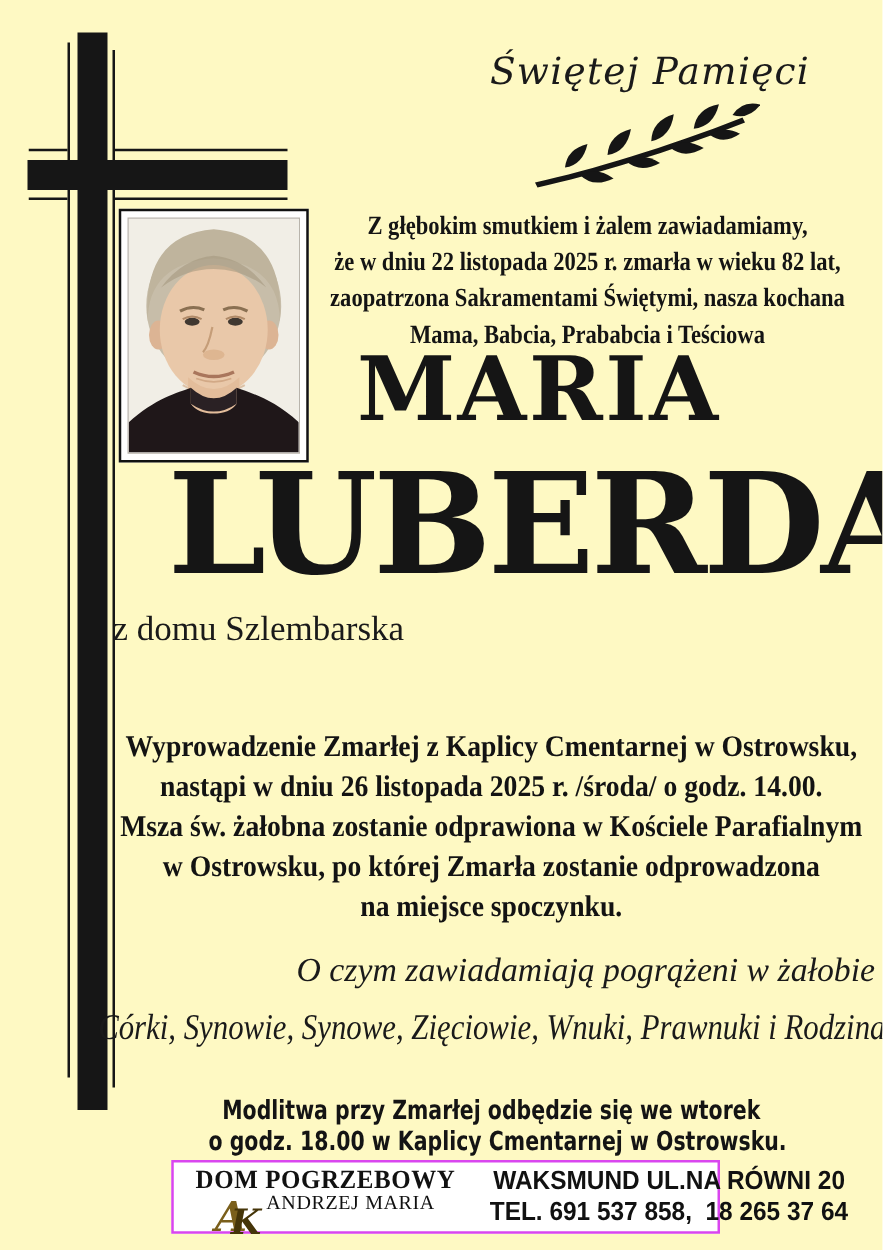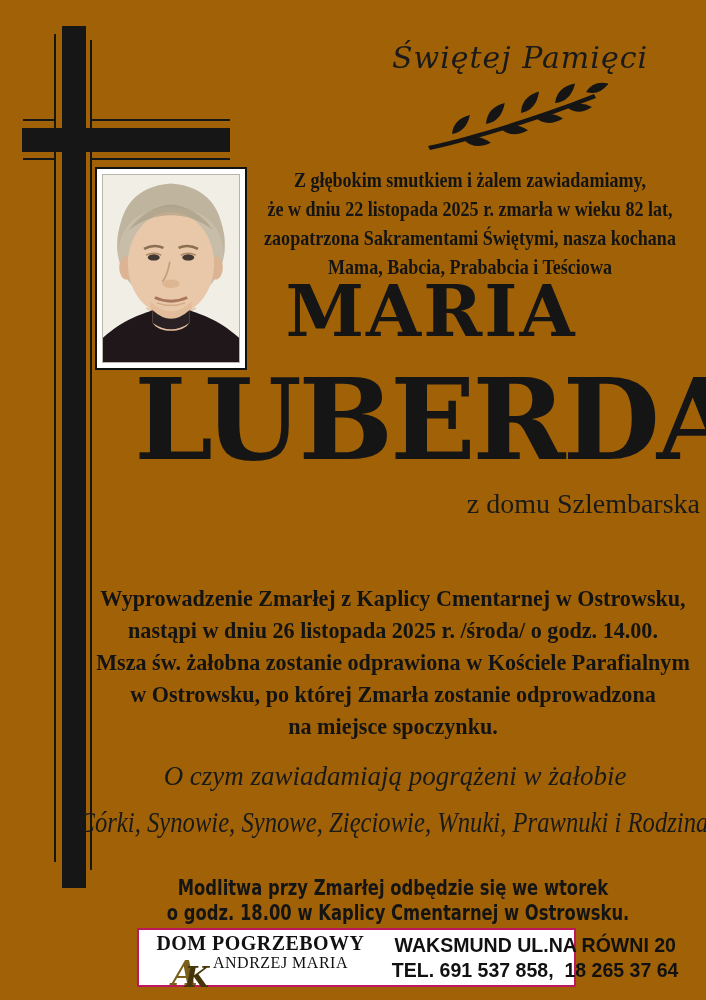--- a/index.html
+++ b/index.html
@@ -1,18 +1,18 @@
 <!DOCTYPE html>
 <html><head>
 <meta charset="utf-8">
 <style>
   html,body{margin:0;padding:0;background:#ffffff;}
   .page{
     position:relative;width:706px;height:1000px;margin:0 auto;
-    background:#a16207;overflow:hidden;color:#111;
+    background:#fef9c3;overflow:hidden;color:#111;
     font-family:"Liberation Serif", serif;
   }
   
   .cross *{position:absolute;background:#161616;}
   .cross .v-thick{left:62px;top:26px;width:24px;height:862px;}
   .cross .v-thin-l{left:54px;top:34px;width:2px;height:828px;}
   .cross .v-thin-r{left:90px;top:40px;width:2px;height:830px;}
   .cross .h-thick{left:22px;top:128px;width:208px;height:24px;}
   .cross .h-thin-tl{left:23px;top:119px;width:31px;height:2px;}
   .cross .h-thin-tr{left:92px;top:119px;width:138px;height:2px;}
@@ -45,51 +45,51 @@
     font-family:"DejaVu Serif", serif;font-weight:bold;font-size:71px;line-height:1;
     letter-spacing:2px;color:#151515;white-space:nowrap;
   }
   .name-last{
     position:absolute;left:86px;top:364px;width:615px;text-align:center;
     font-family:"DejaVu Serif", serif;font-weight:bold;font-size:112px;line-height:1;
     letter-spacing:-3px;color:#151515;white-space:nowrap;margin-left:44px;
   }
   
   .origin{
-    position:absolute;left:90px;top:486px;width:610px;text-align:right;
+    position:absolute;left:90px;top:486px;width:610px;text-align:left;
     font-size:28px;line-height:1.27;color:#1a1a1a;
   }
   
   .funeral{
     position:absolute;left:46px;top:583px;width:694px;
     transform:scaleX(0.922);transform-origin:50% 0;
     text-align:center;font-weight:bold;font-size:24px;line-height:1.33;
     white-space:nowrap;color:#131313;
   }
   
   .informers-intro{
-    position:absolute;left:90px;top:761px;width:610px;text-align:center;
+    position:absolute;left:90px;top:761px;width:610px;text-align:right;
     font-style:italic;font-size:27px;color:#1a1a1a;
   }
   .informers{
     position:absolute;left:23px;top:806px;width:740px;
     transform:scaleX(0.85);transform-origin:50% 0;
     text-align:center;font-style:italic;font-size:29px;white-space:nowrap;color:#1a1a1a;
   }
   
   .prayer{
     position:absolute;left:103px;top:876px;width:580px;
     transform:scaleX(0.78);transform-origin:50% 0;
     text-align:center;font-family:"DejaVu Sans", sans-serif;font-weight:bold;
     font-size:21px;line-height:1.2;white-space:nowrap;color:#141414;
   }
   
   .fh-box{
     position:absolute;left:137px;top:928px;width:439px;height:59px;
-    border:2px solid #be185d;box-sizing:border-box;display:flex;align-items:stretch;
+    border:2px solid #d946ef;box-sizing:border-box;display:flex;align-items:stretch;
     background:#fff;
   }
   .fh-left{flex:0 0 242px;display:flex;flex-direction:column;justify-content:center;align-items:center;padding-top:2px;}
   .fh-name{font-weight:bold;font-size:21px;letter-spacing:0.5px;white-space:nowrap;transform:scaleX(0.95);}
   .fh-owner-row{display:flex;margin-top:-2px;}
   .fh-monogram{font-family:"DejaVu Serif", serif;font-style:italic;line-height:1;margin-right:4px;position:relative;top:3px;}
   .fh-monogram .a{font-size:33px;color:#7a5f1b;font-weight:bold;}
   .fh-monogram .k{font-size:28px;color:#453509;font-weight:bold;margin-left:-13px;position:relative;top:2px;}
   .fh-owner{font-size:16px;letter-spacing:0.5px;white-space:nowrap;}
   .fh-right{flex:1;display:flex;flex-direction:column;justify-content:center;align-items:center;

